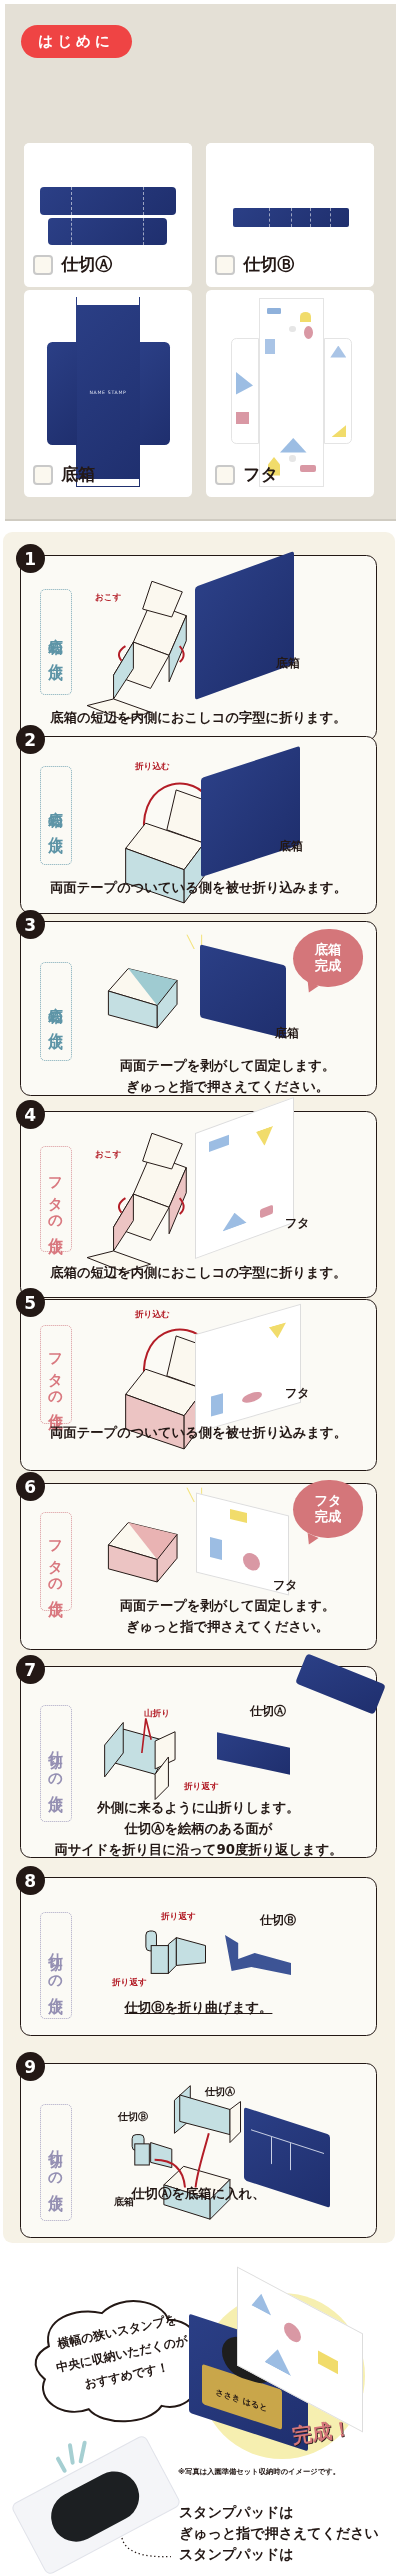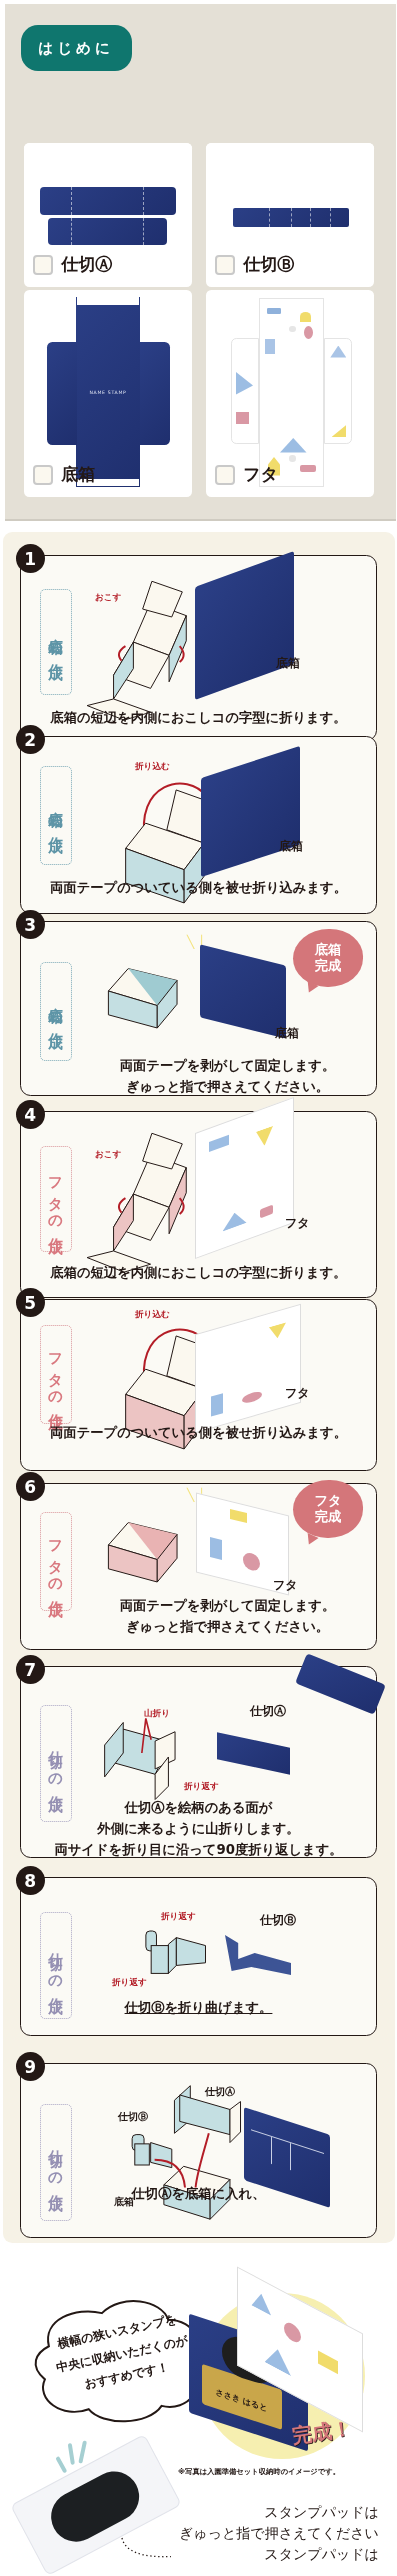--- a/index.html
+++ b/index.html
@@ -1,20 +1,20 @@
 <!DOCTYPE html>
 <html style="font-size:10.6px"><head>
 <meta charset="utf-8">
 <style>
   * { box-sizing: border-box; margin: 0; padding: 0; }
   body { width: 398px; height: 2576px; background: #ffffff; font-family: "DejaVu Sans", sans-serif; color: #231815; overflow: hidden; position: relative; }
 
   
   .intro { position: absolute; left: 4.6px; top: 4px; width: 391px; height: 517px; background: #e4e0d6; border-bottom: 2px solid #cfcbc1; }
-  .intro-badge { position: absolute; left: 16px; top: 21px; width: 111px; height: 46px; background: #0f766e; border-radius: 17px; color: #fff; font-weight: bold; font-size: 14.6px; letter-spacing: 4px; display: flex; align-items: center; justify-content: center; }
+  .intro-badge { position: absolute; left: 16px; top: 21px; width: 111px; height: 33px; background: #ef4444; border-radius: 17px; color: #fff; font-weight: bold; font-size: 14.6px; letter-spacing: 4px; display: flex; align-items: center; justify-content: center; }
   .intro-title { position: absolute; left: 17px; top: 66px; width: 371px; font-weight: bold; font-size: 18.6px; line-height: 36px; color: #231815; text-shadow: 0 0 2px #fff, 0 0 2px #fff, 0 0 2px #fff; }
   .part-card { position: absolute; width: 168px; background: #fff; border-radius: 5.3px; }
   .part-card .label { position: absolute; left: 9.3px; bottom: 10.6px; display: flex; align-items: center; font-weight: bold; font-size: 17px; }
   .checkbox { width: 20px; height: 20px; border: 2px solid #c9c9c9; border-radius: 4px; background: #fbf8ef; margin-right: 8px; display: inline-block; }
   .part-img { position: absolute; }
 
   
   .navy { background: linear-gradient(135deg,#2b3f86,#1f2f6e); }
   .fold-v { position: absolute; top: 0; bottom: 0; width: 0.7px; border-left: 0.7px dashed rgba(255,255,255,.55); }
 
@@ -31,21 +31,21 @@
   .photo-label { position: absolute; font-weight: bold; font-size: 12px; color: #231815; white-space: nowrap; }
   .bubble { position: absolute; width: 70px; height: 58px; background: #d4767a; border-radius: 52% 48% 50% 50%; color: #fff; font-weight: bold; font-size: 13.3px; line-height: 16px; text-align: center; display: flex; align-items: center; justify-content: center; }
   .bubble::after { content: ""; position: absolute; left: 12px; bottom: -6.6px; border-left: 6.6px solid transparent; border-right: 6.6px solid transparent; border-top: 10.6px solid #d4767a; transform: rotate(25deg); }
   .sparkle { position: absolute; color: #f3e27a; font-size: 12px; }
 
   svg { position: absolute; overflow: visible; }
   .cloud-text { position: absolute; left: 46px; top: 2320px; width: 152px; font-weight: bold; font-size: 12px; line-height: 22.5px; text-align: center; transform: rotate(-12deg); color: #231815; }
   .finish-burst { position: absolute; left: 199px; top: 2293px; width: 166px; height: 166px; background: #f6efb0; border-radius: 50%; }
   .kansei { position: absolute; left: 292px; top: 2419px; font-weight: bold; font-size: 20px; color: #d4767a; transform: rotate(-8deg); text-shadow: 0.7px 0.7px 0 #231815; }
   .note-small { position: absolute; left: 178px; top: 2467px; font-size: 7.3px; font-weight: bold; color: #231815; white-space: nowrap; }
-  .pad-text { position: absolute; left: 179px; top: 2502px; font-weight: normal; font-size: 14px; line-height: 21px; color: #231815; text-align: right; }
+  .pad-text { position: absolute; left: 179px; top: 2502px; font-weight: bold; font-size: 14px; line-height: 21px; color: #231815; }
 </style>
 </head>
 <body>
 
 <section class="intro">
   <div class="intro-badge">はじめに</div>
 
   <div class="part-card" style="left:19px;top:139px;height:83px;">
     <div class="part-img navy" style="left:14.6px;top:50px;width:136px;height:28px;border-radius:4px;">
       <div class="fold-v" style="left:30.5px"></div>
@@ -320,22 +320,22 @@
     <polygon points="38,24 110,44 86,92 14,72" fill="#c4dfe2" stroke="#231815" stroke-width="1.5"></polygon>
     <polygon points="10,48 38,14 38,60 10,96" fill="#c4dfe2" stroke="#231815" stroke-width="1.5"></polygon>
     <polygon points="86,42 116,28 116,70 86,84" fill="#fbf8ef" stroke="#231815" stroke-width="1.5"></polygon>
     <polygon points="86,92 106,66 106,110 86,130" fill="#fbf8ef" stroke="#231815" stroke-width="1.5"></polygon>
     <path d="M66,60 L72,8 L80,40" fill="none" stroke="#b31d27" stroke-width="2.5"></path>
   </svg>
   <span class="photo-label" style="left:229px;top:36px;">仕切Ⓐ</span>
   <div class="part-img navy" style="left:196px;top:73px;width:73px;height:26.5px;transform:skewY(12deg);"></div>
   <div class="part-img navy" style="left:277px;top:1.3px;width:85px;height:32px;border-radius:4px;transform:rotate(22deg);"></div>
   <div class="step-text" style="left:0;right:0;top:130px;">
+    <div>外側に来るように山折りします。</div>
     <div>仕切Ⓐを絵柄のある面が</div>
-    <div>外側に来るように山折りします。</div>
     <div>両サイドを折り目に沿って90度折り返します。</div>
   </div>
 </div>
 
 <div class="step" style="top:1877px;height:159px;">
   <div class="step-num">8</div>
   <div class="side-label side-purple" style="top:34px;height:107px;">仕切りの作成</div>
   <span class="red-note" style="left:140px;top:33px;">折り返す</span>
   <span class="red-note" style="left:91px;top:99px;">折り返す</span>
   <svg width="80" height="53" style="left:118px;top:53px" viewBox="0 0 120 80">

